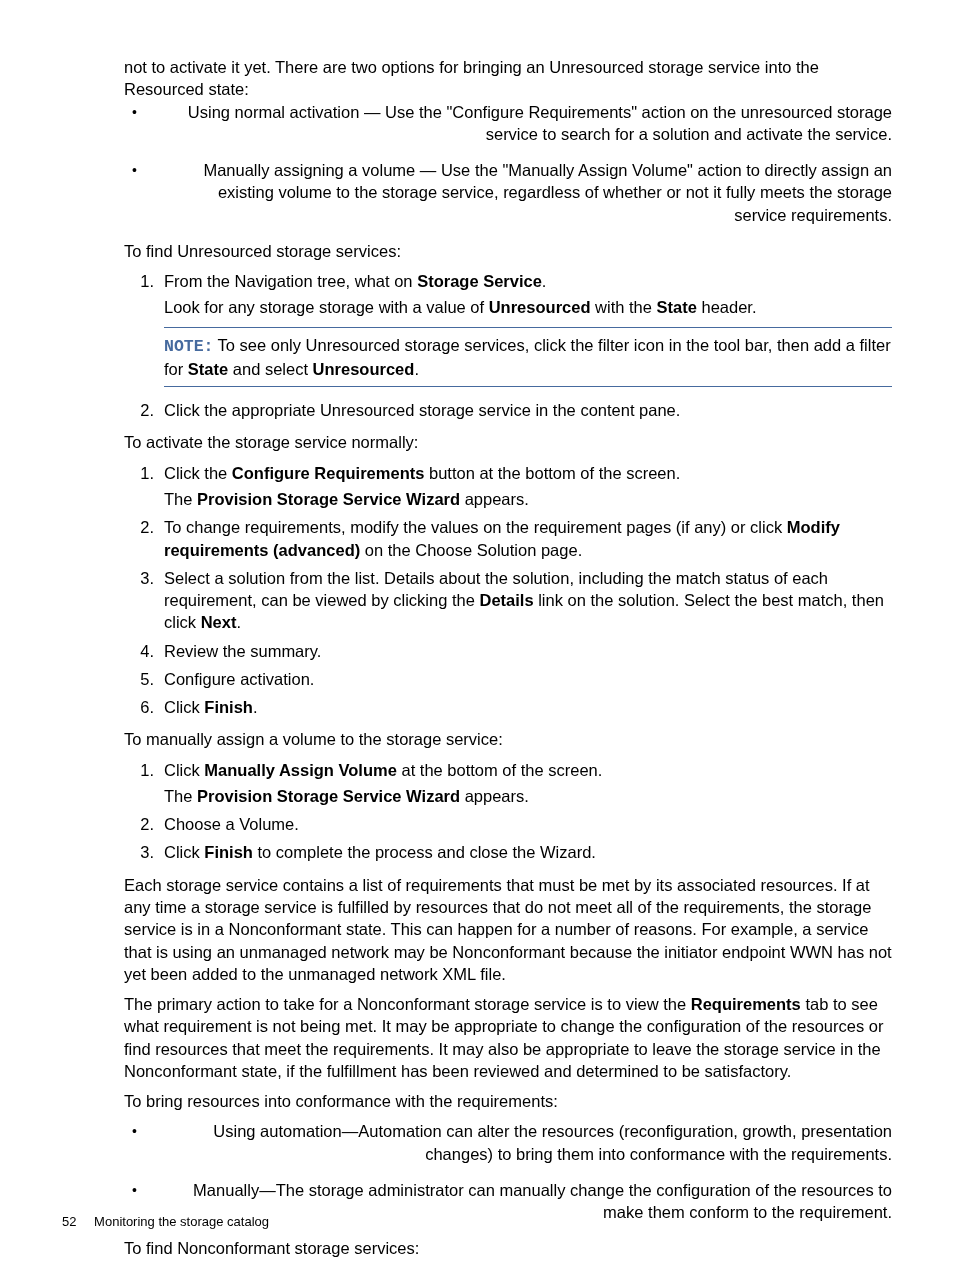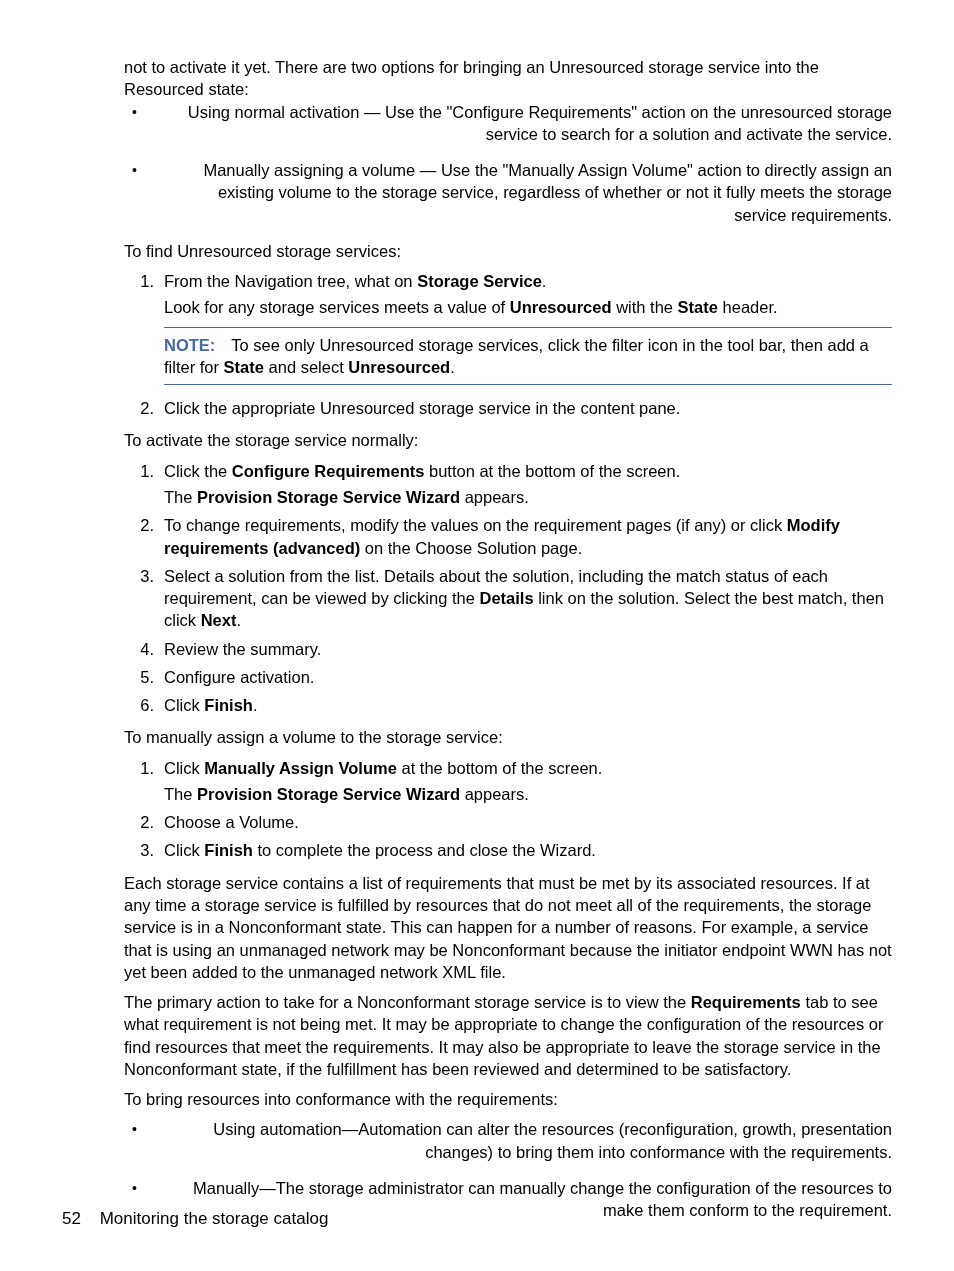--- a/index.html
+++ b/index.html
@@ -61,48 +61,49 @@
   .b { font-weight: 700; }
   .notebox {
     border-top: 1px solid #466a9e;
     border-bottom: 1px solid #466a9e;
     margin: 8px 0 12px 40px;
     padding: 6px 0 6px 0;
   }
   .note-label {
     color: #466a9e;
     font-weight: 700;
-    margin-right: 16px;
+    margin-right: 4px;
+    font-family: Liberation Mono, monospace;
   }
   .footer {
     position: absolute;
     left: 62px;
     bottom: 40px;
-    font-size: 17px;
+    font-size: 13px;
   }
   .footer .pn { margin-right: 14px; }
 </style>
 </head>
 <body>
 
 <div class="page">
 
   <p class="intro">not to activate it yet. There are two options for bringing an Unresourced storage service into the Resourced state:</p>
 
   <ul class="bullets">
     <li>Using normal activation — Use the "Configure Requirements" action on the unresourced storage service to search for a solution and activate the service.</li>
     <li>Manually assigning a volume — Use the "Manually Assign Volume" action to directly assign an existing volume to the storage service, regardless of whether or not it fully meets the storage service requirements.</li>
   </ul>
 
   <p>To find Unresourced storage services:</p>
 
   <ol class="steps">
     <li>
       <span><span>From the Navigation tree, what on </span><span class="b">Storage Service</span><span>.</span></span>
-      <div class="sub"><span>Look for any storage services meets a value of </span><span class="b">Unresourced</span><span> with the </span><span class="b">State</span><span> header.</span></div>
+      <div class="sub"><span>Look for any storage storage with a value of </span><span class="b">Unresourced</span><span> with the </span><span class="b">State</span><span> header.</span></div>
       <div class="notebox" style="margin-left:0;">
         <span class="note-label">NOTE:</span><span>To see only Unresourced storage services, click the filter icon in the tool bar, then add a filter for </span><span class="b">State</span><span> and select </span><span class="b">Unresourced</span><span>.</span>
       </div>
     </li>
     <li>Click the appropriate Unresourced storage service in the content pane.</li>
   </ol>
 
   <p>To activate the storage service normally:</p>
 
   <ol class="steps">
@@ -132,19 +133,20 @@
 
   <p><span>The primary action to take for a Nonconformant storage service is to view the </span><span class="b">Requirements</span><span> tab to see what requirement is not being met. It may be appropriate to change the configuration of the resources or find resources that meet the requirements. It may also be appropriate to leave the storage service in the Nonconformant state, if the fulfillment has been reviewed and determined to be satisfactory.</span></p>
 
   <p>To bring resources into conformance with the requirements:</p>
 
   <ul class="bullets">
     <li>Using automation—Automation can alter the resources (reconfiguration, growth, presentation changes) to bring them into conformance with the requirements.</li>
     <li>Manually—The storage administrator can manually change the configuration of the resources to make them conform to the requirement.</li>
   </ul>
 
+  <p>To find Nonconformant storage services:</p>
 
 </div>
 
 <div class="footer">
   <span class="pn">52</span>
   <span>Monitoring the storage catalog</span>
 </div>
 
 </body></html>

